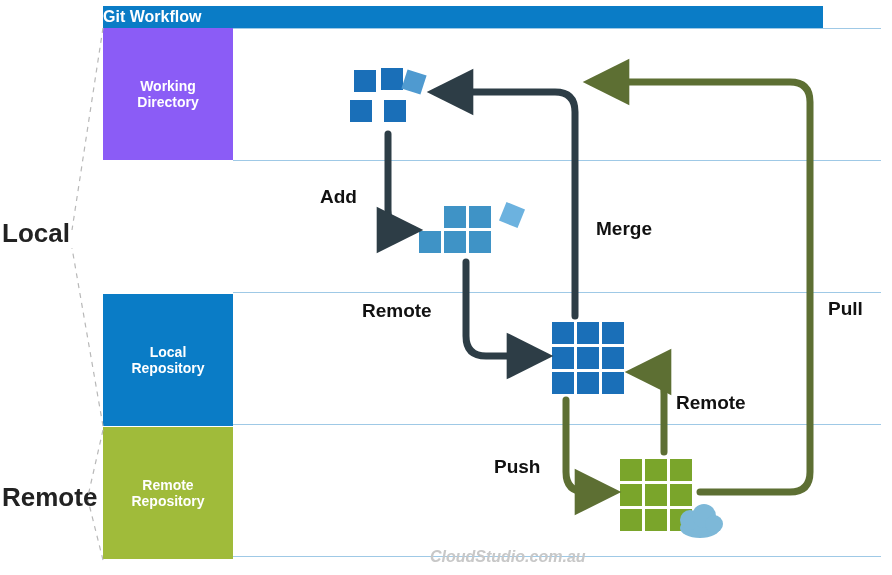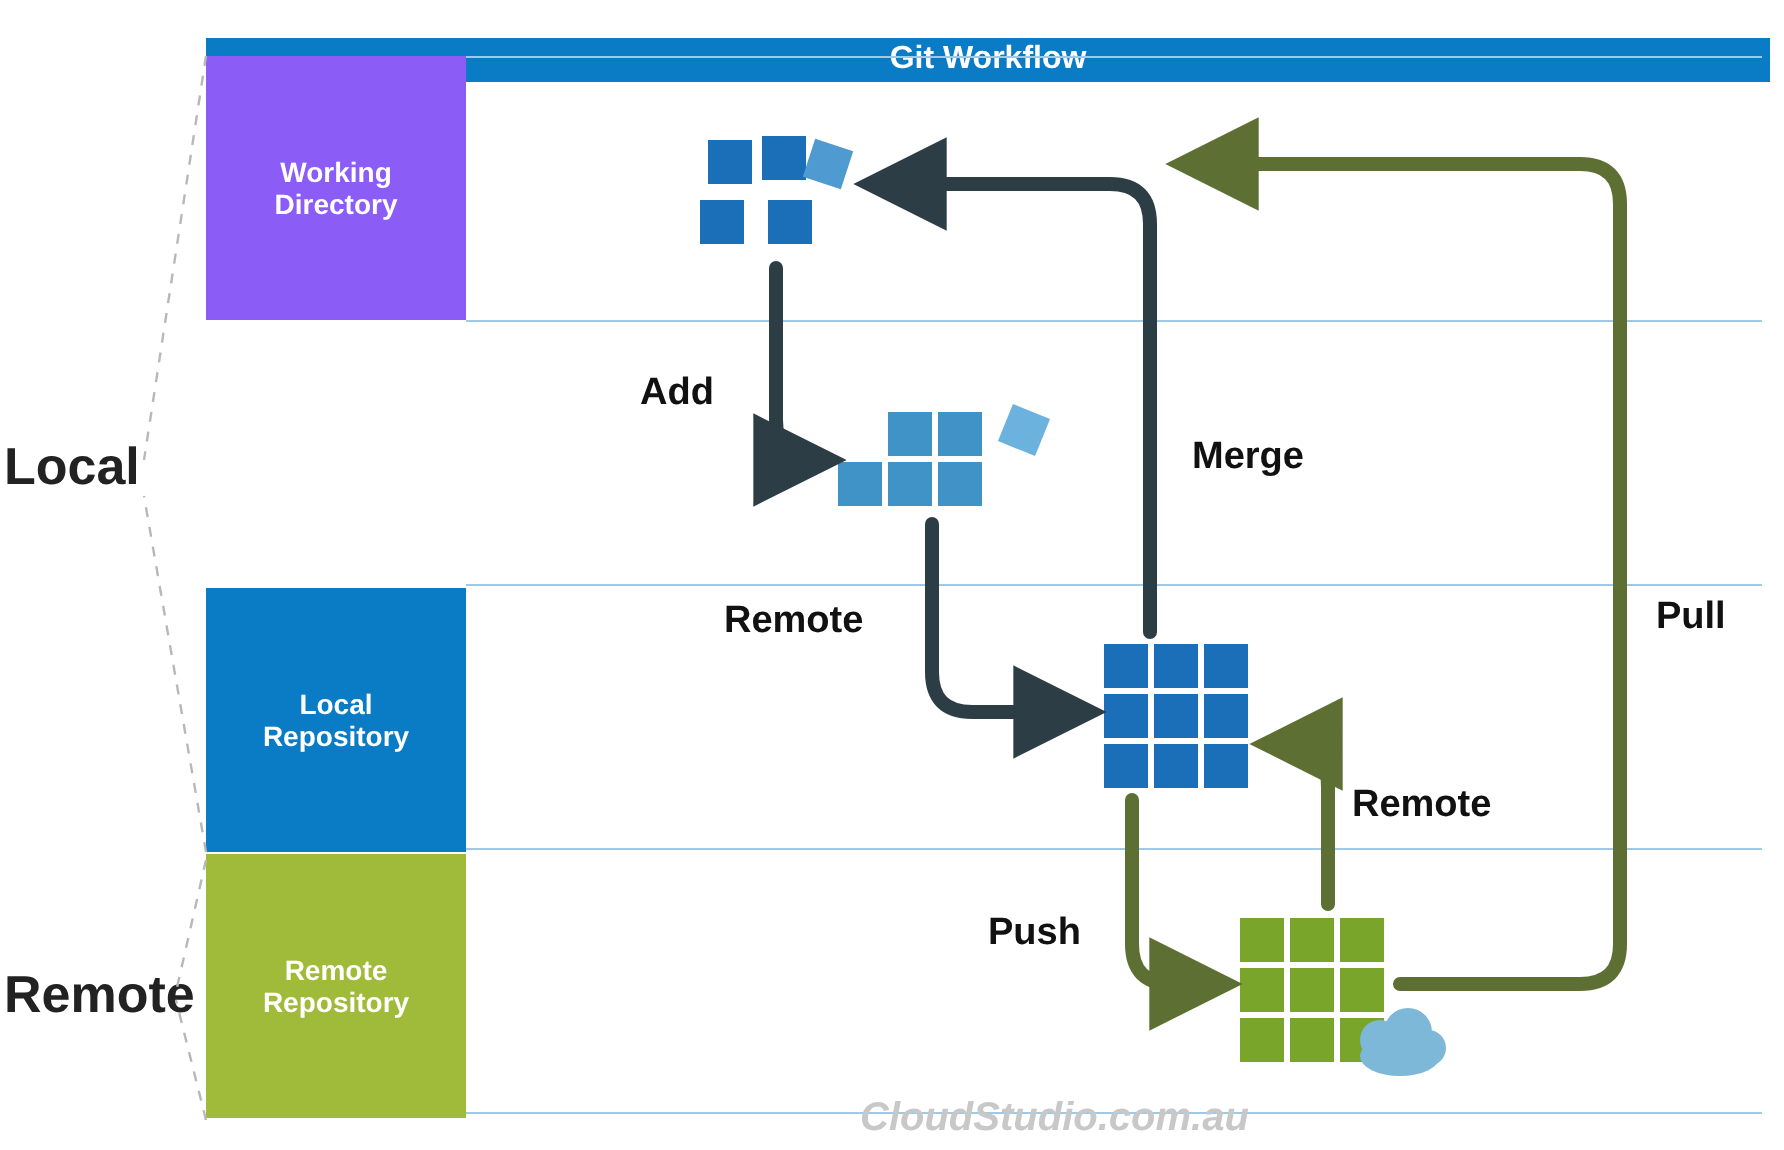--- a/index.html
+++ b/index.html
@@ -1,19 +1,19 @@
 <!DOCTYPE html>
 <html><head>
 <meta charset="utf-8">
 <style>
   html,body{margin:0;padding:0;font-family:"Segoe UI",Arial,sans-serif;background:#fff}
   .stage{position:relative;width:892px;height:575px}
 
   
-  .hdr{position:absolute;left:103px;top:19px;width:782px;height:22px;background:#0a7cc6;color:#fff;font-weight:700;text-align:center;line-height:22px;font-size:16px}
+  .hdr{position:absolute;left:103px;top:6px;width:720px;height:22px;background:#0a7cc6;color:#fff;font-weight:700;line-height:22px;font-size:16px}
 
   
   .catLocal{position:absolute;left:2px;top:218px;font-size:26px;font-weight:700;color:#222}
   .catRemote{position:absolute;left:2px;top:482px;font-size:26px;font-weight:700;color:#222}
 
   
   .rowLabel{position:absolute;left:103px;width:130px;color:#fff;font-weight:700;font-size:14px;
             display:flex;align-items:center;justify-content:center;text-align:center;line-height:16px}
   .row1{top:28px;height:132px;background:#8b5cf6}
   .row2{top:161px;height:132px;background:#0a7cc6}
@@ -25,21 +25,21 @@
   .hline{position:absolute;left:0;width:648px;height:0;border-top:1px solid #9fc9e6}
   .hl0{top:0}.hl1{top:132px}.hl2{top:264px}.hl3{top:396px}.hl4{top:528px}
 
   
   .svgwrap{position:absolute;left:0;top:0;width:892px;height:575px}
 
   
   .op{position:absolute;font-weight:700;font-size:19px;color:#111}
 
   
-  .wm{position:absolute;left:430px;top:548px;font-style:italic;font-weight:700;color:#c8c8c8;font-size:20px}
+  .wm{position:absolute;left:430px;top:548px;font-style:italic;font-weight:700;color:#c8c8c8;font-size:16px}
 
   
   .brace svg{position:absolute;left:0;top:0}
 </style>
 </head>
 <body>
 
 <div class="stage">
 
   <div class="hdr">Git Workflow</div>

